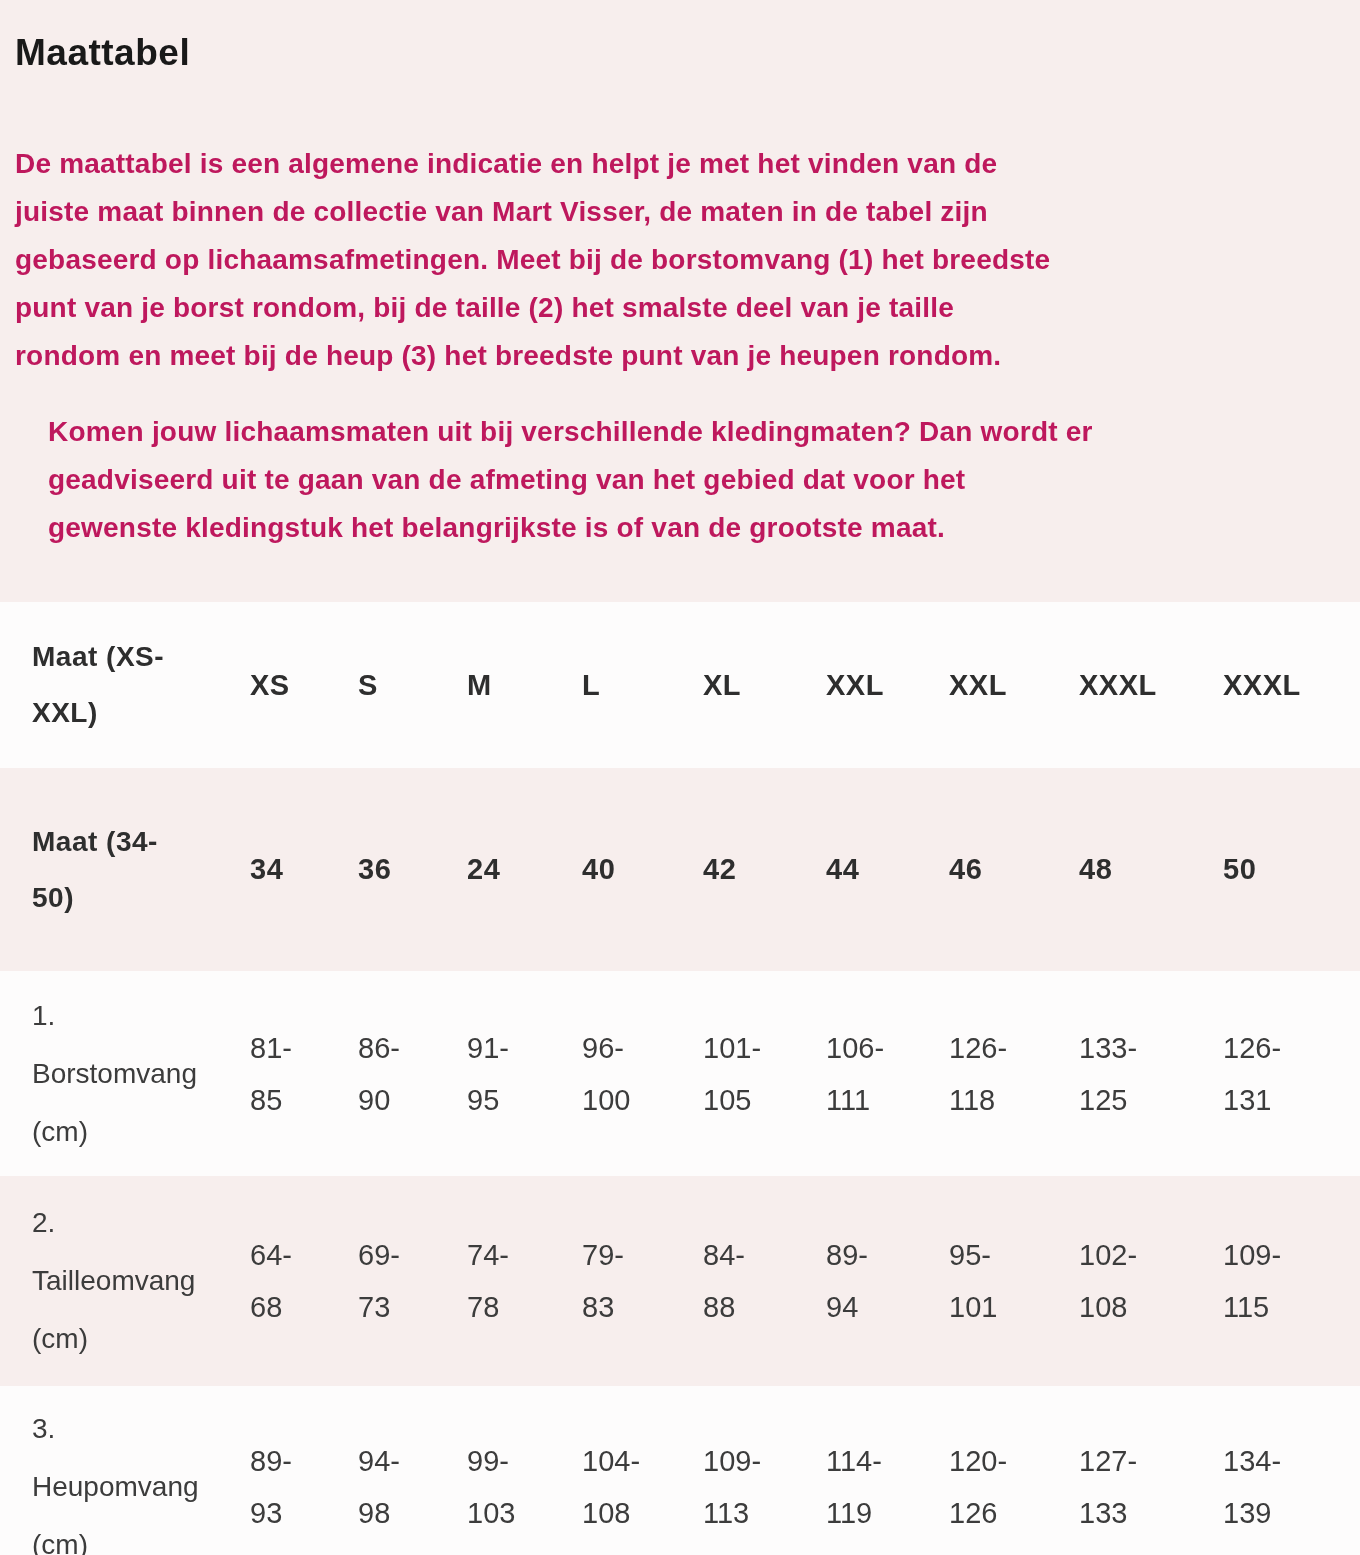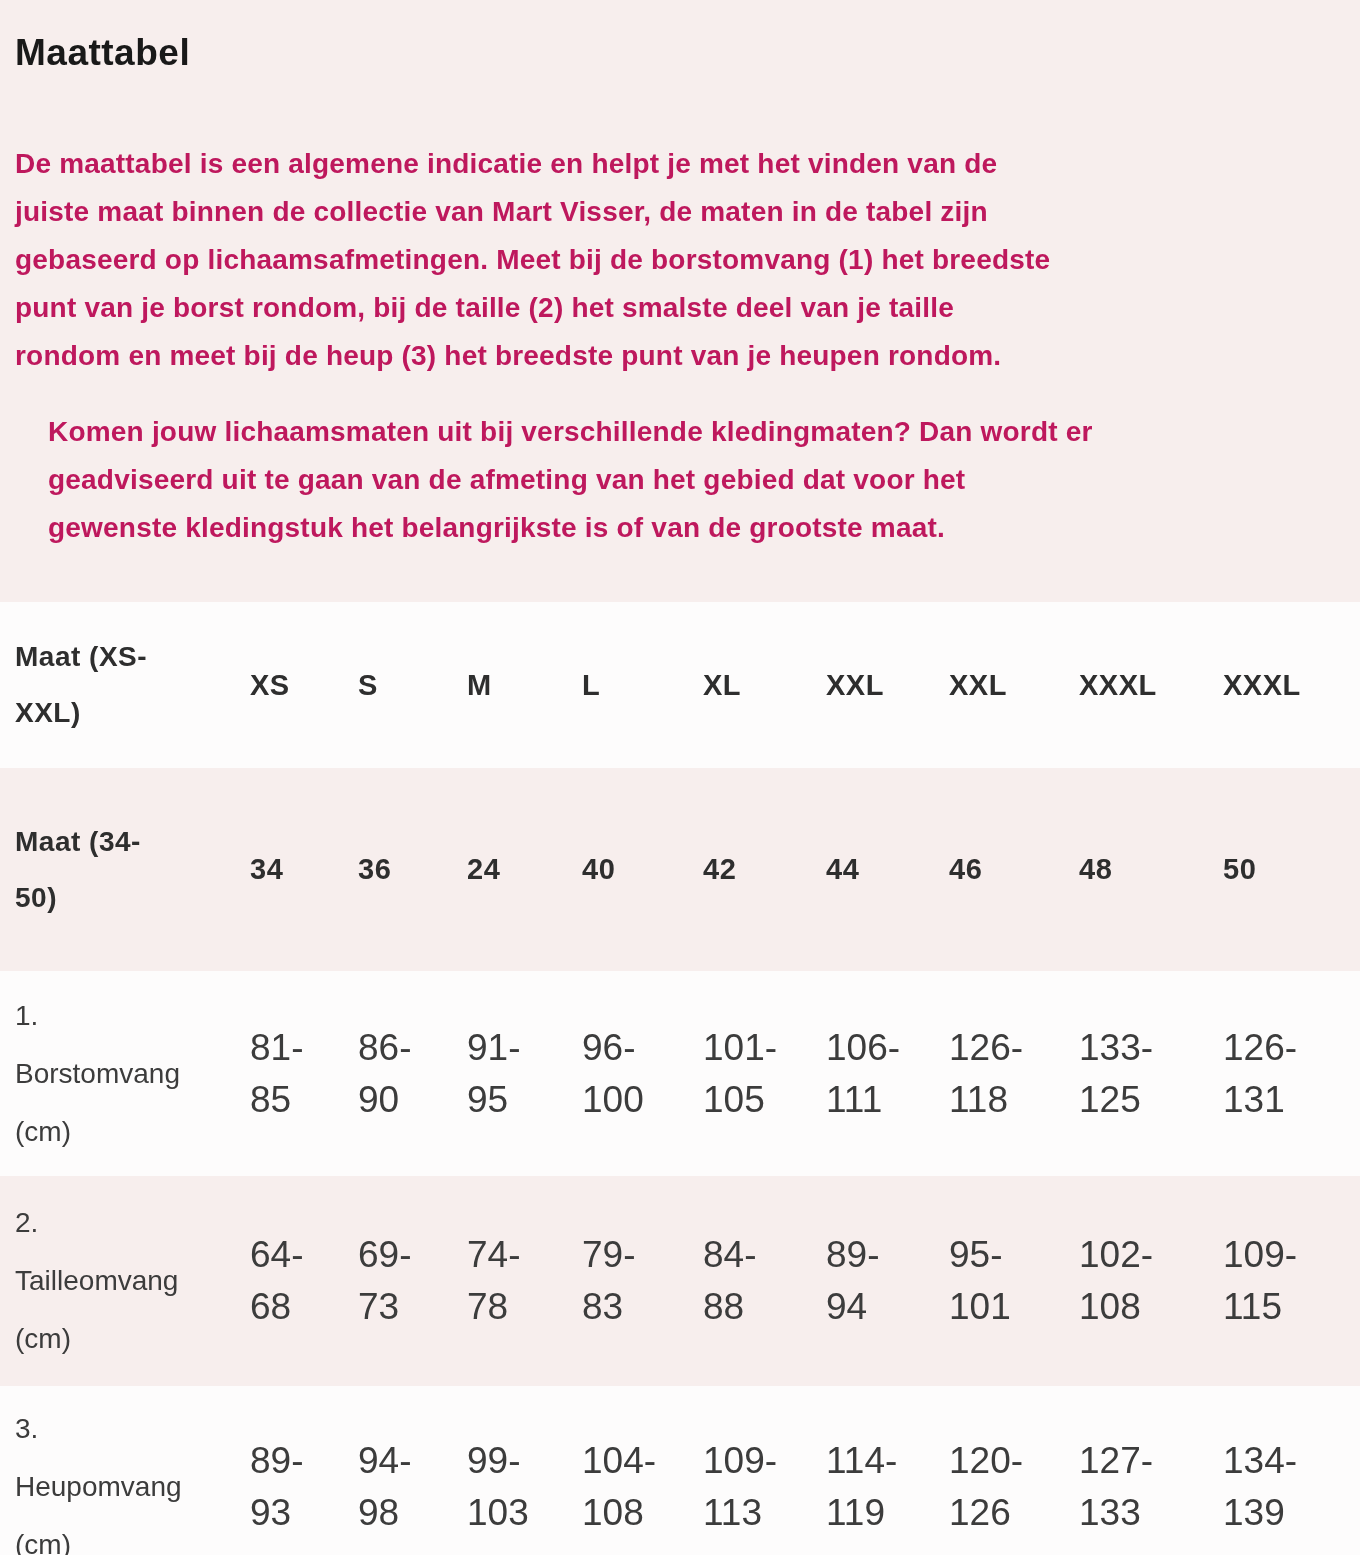--- a/index.html
+++ b/index.html
@@ -48,37 +48,37 @@
     border-collapse: collapse;
     border-spacing: 0;
   }
   .size-table td {
     vertical-align: middle;
     text-align: left;
     padding: 0;
   }
   .size-table td.label-cell {
     text-align: left;
-    padding-left: 15px;
+    padding-left: 32px;
     white-space: pre-line;
   }
   tr.row-white { background: #fdfcfc; }
   tr.row-pink  { background: transparent; }
 
   tr.row-bold td {
     font-weight: 700;
     font-size: 29px;
     color: #2e2e2e;
     letter-spacing: 0.5px;
   }
   tr.row-bold td.label-cell { line-height: 56px; font-size: 28px; }
 
   tr.row-data td {
     font-weight: 400;
-    font-size: 37px;
+    font-size: 29px;
     color: #3c3c3c;
   }
   tr.row-data td.value-cell { white-space: pre-line; line-height: 52px; }
   tr.row-data td.label-cell { font-size: 28px; line-height: 58px; }
 
   tr.row-h-0 { height: 166px; }
   tr.row-h-1 { height: 203px; }
   tr.row-h-2 { height: 205px; }
   tr.row-h-3 { height: 210px; }
   tr.row-h-4 { height: 202px; }

